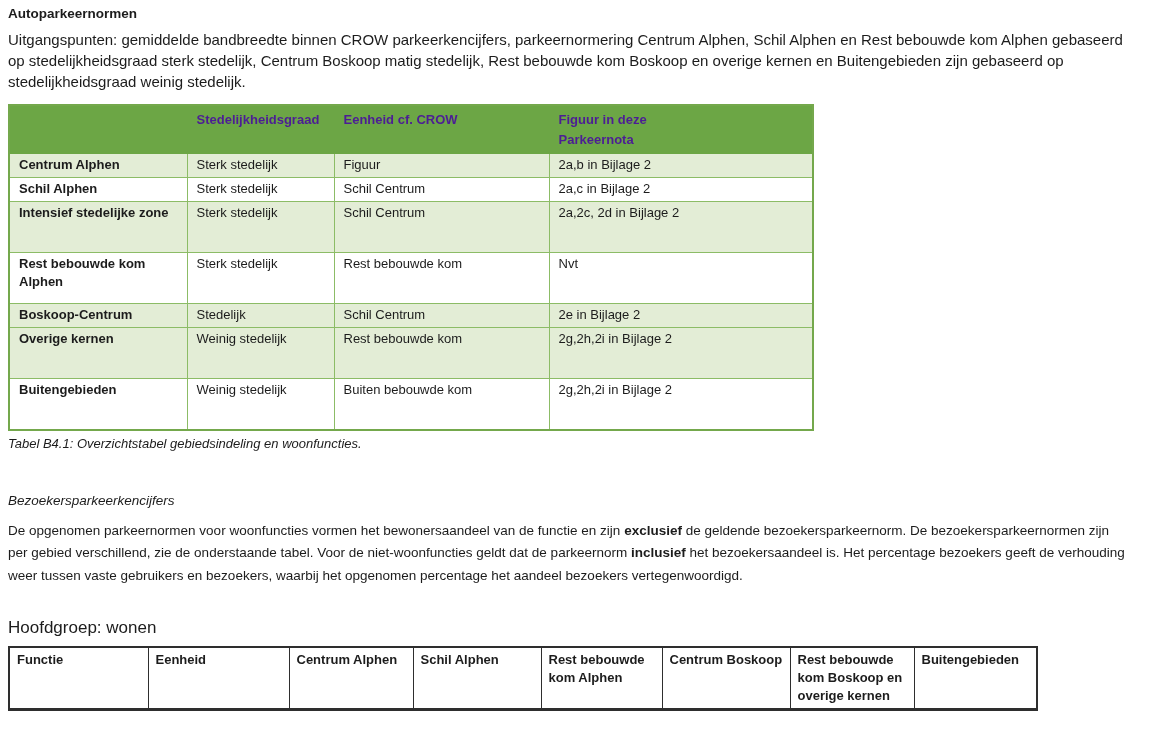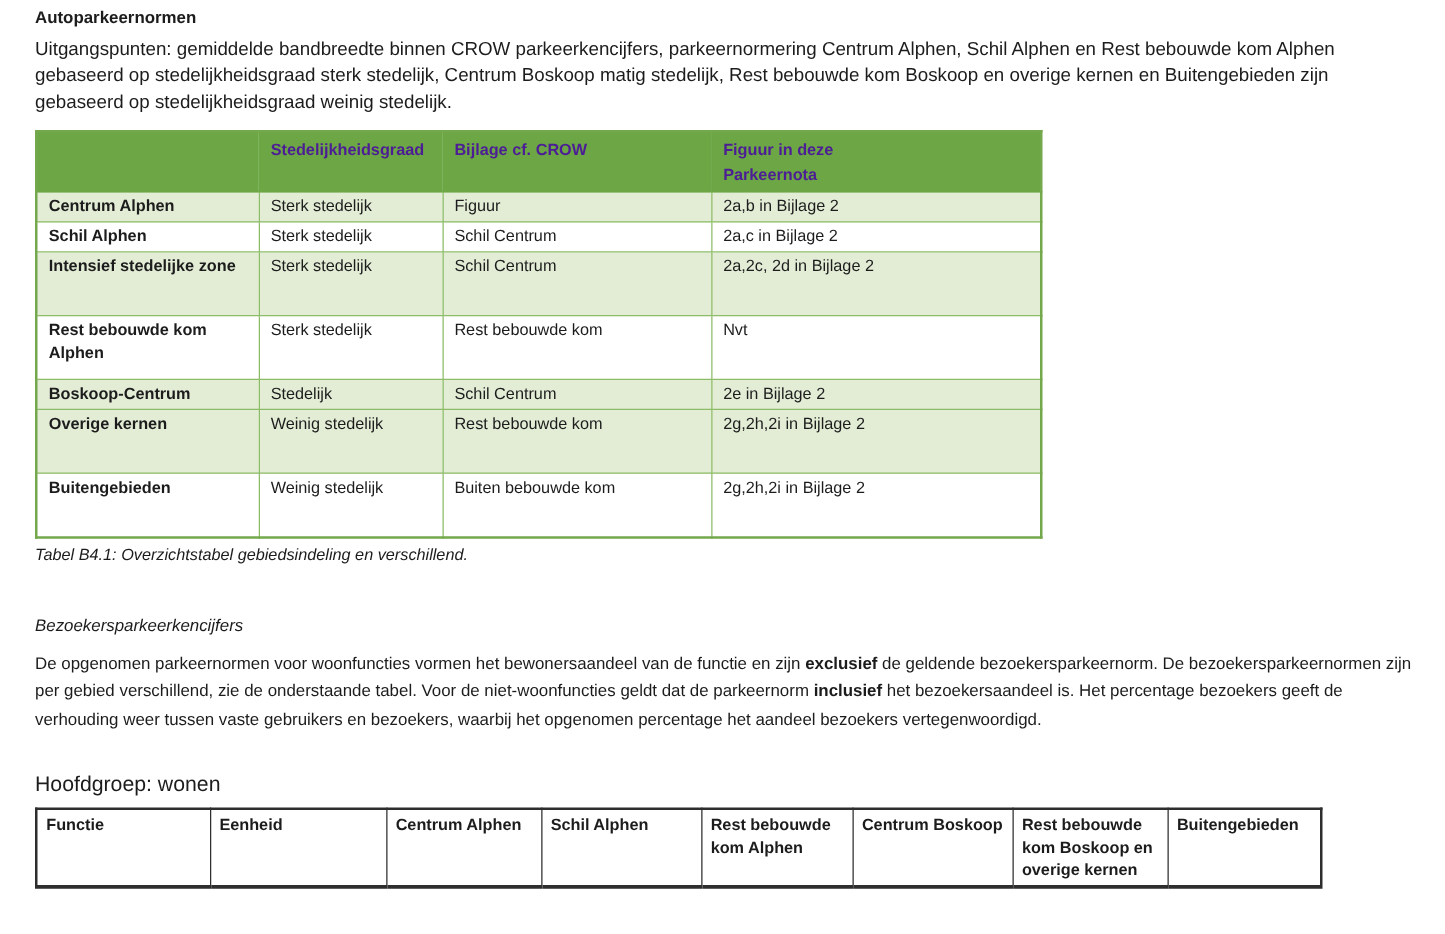--- a/index.html
+++ b/index.html
@@ -5,21 +5,21 @@
   html, body { margin:0; padding:0; background:#ffffff; }
   body {
     font-family: "Liberation Sans", "DejaVu Sans", sans-serif;
     color: var(--text, #1c1c1c);
   }
   .page {
     position: relative;
     width: 1156px;
     height: 747px;
     box-sizing: border-box;
-    padding: 5px 25px 0 28px;
+    padding: 5px 25px 0 8px;
     background: #ffffff;
     overflow: hidden;
   }
   .doc-title {
     font-size: 13.5px;
     font-weight: bold;
     margin: 0 0 6px 0;
     line-height: 18px;
   }
   .intro {
@@ -116,21 +116,21 @@
     <colgroup>
       <col style="width:178px">
         <col style="width:147px">
         <col style="width:215px">
         <col style="width:264px">
     </colgroup>
     <thead>
       <tr>
           <th></th>
           <th>Stedelijkheidsgraad</th>
-          <th>Bijlage cf. CROW</th>
+          <th>Eenheid cf. CROW</th>
           <th>Figuur in deze
 Parkeernota</th>
         </tr>
     </thead>
     <tbody>
         <tr class="alt single">
           <td>Centrum Alphen</td>
           <td>Sterk stedelijk</td>
           <td>Figuur</td>
           <td>2a,b in Bijlage 2</td>
@@ -167,21 +167,21 @@
         </tr>
         <tr class=" tall">
           <td>Buitengebieden</td>
           <td>Weinig stedelijk</td>
           <td>Buiten bebouwde kom</td>
           <td>2g,2h,2i in Bijlage 2</td>
         </tr>
       </tbody>
   </table>
 
-  <p class="caption">Tabel B4.1: Overzichtstabel gebiedsindeling en verschillend.</p>
+  <p class="caption">Tabel B4.1: Overzichtstabel gebiedsindeling en woonfuncties.</p>
 
   <h2 class="section-heading">Bezoekersparkeerkencijfers</h2>
 
   <p class="body-par"><span>De opgenomen parkeernormen voor woonfuncties vormen het bewonersaandeel van de functie en zijn </span><span class="b">exclusief</span><span> de geldende bezoekersparkeernorm. De bezoekersparkeernormen zijn per gebied verschillend, zie de onderstaande tabel. Voor de niet-woonfuncties geldt dat de parkeernorm </span><span class="b">inclusief</span><span> het bezoekersaandeel is. Het percentage bezoekers geeft de verhouding weer tussen vaste gebruikers en bezoekers, waarbij het opgenomen percentage het aandeel bezoekers vertegenwoordigd.</span></p>
 
   <p class="group-label">Hoofdgroep: wonen</p>
 
   <table class="norm-table">
     <colgroup>
       <col style="width:139px">

